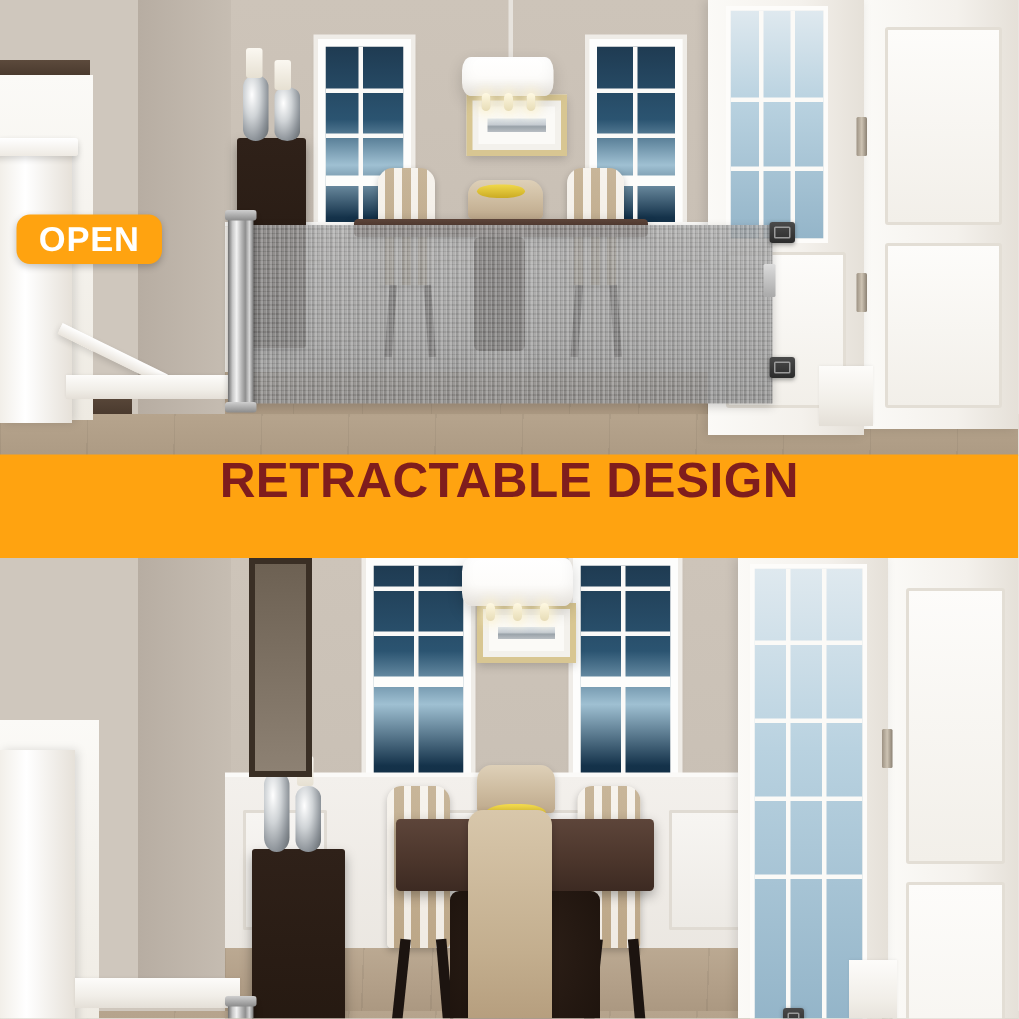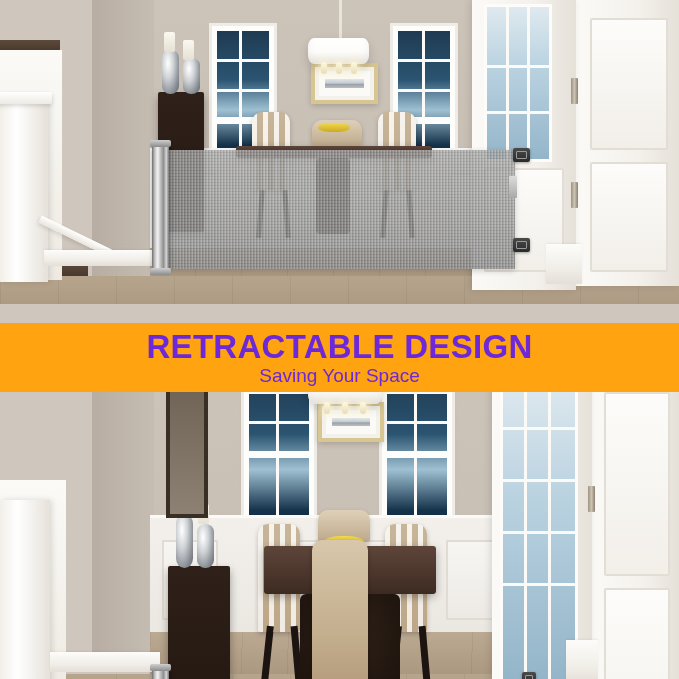--- a/index.html
+++ b/index.html
@@ -332,24 +332,23 @@
   
   .center-banner {
     position: absolute;
     left: 0;
     top: 303px;
     width: 679px;
     height: 69px;
     display: flex;
     flex-direction: column;
     align-items: center;
-    justify-content: center;
-    color: #6d28d9;
+    justify-content: flex-start;
+    color: #7f1d1d;
     text-align: center;
-    margin-top: 20px;
   }
   .banner-title {
     font-size: 33px;
     font-weight: bold;
     line-height: 1;
     letter-spacing: .3px;
     margin-bottom: 3px;
   }
   .banner-subtitle {
     font-size: 19px;
@@ -561,20 +560,20 @@
 
       <div class="baseboard" style="left:566px; top:440px; width:32px; height:44px;"></div>
 
       <div class="gate-post" style="left:152px; top:468px; width:17px; height:196px;"></div>
       <div class="gate-post-cap" style="left:150px; top:464px; width:21px; height:7px;"></div>
       <div class="gate-latch" style="left:522px; top:472px; width:14px; height:13px;"></div>
 
     </div>
   </div>
 
+  <div class="corner-badge badge-open" style="background:#FFA310;">OPEN</div>
 
 
   <div class="center-banner" style="background:#FFA310;">
     <div class="banner-title">RETRACTABLE DESIGN</div>
-    <div class="banner-subtitle">Saving Your Space</div>
   </div>
 
 </div>
 
 </body></html>

